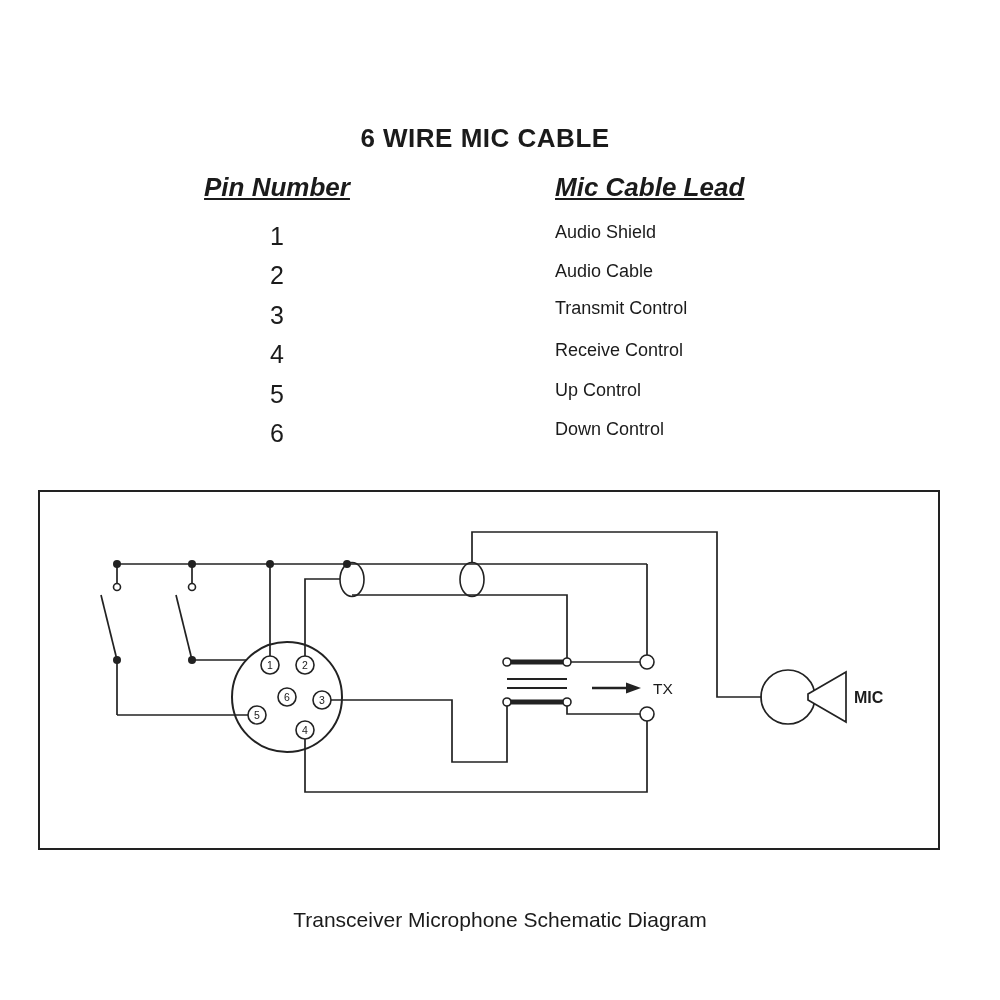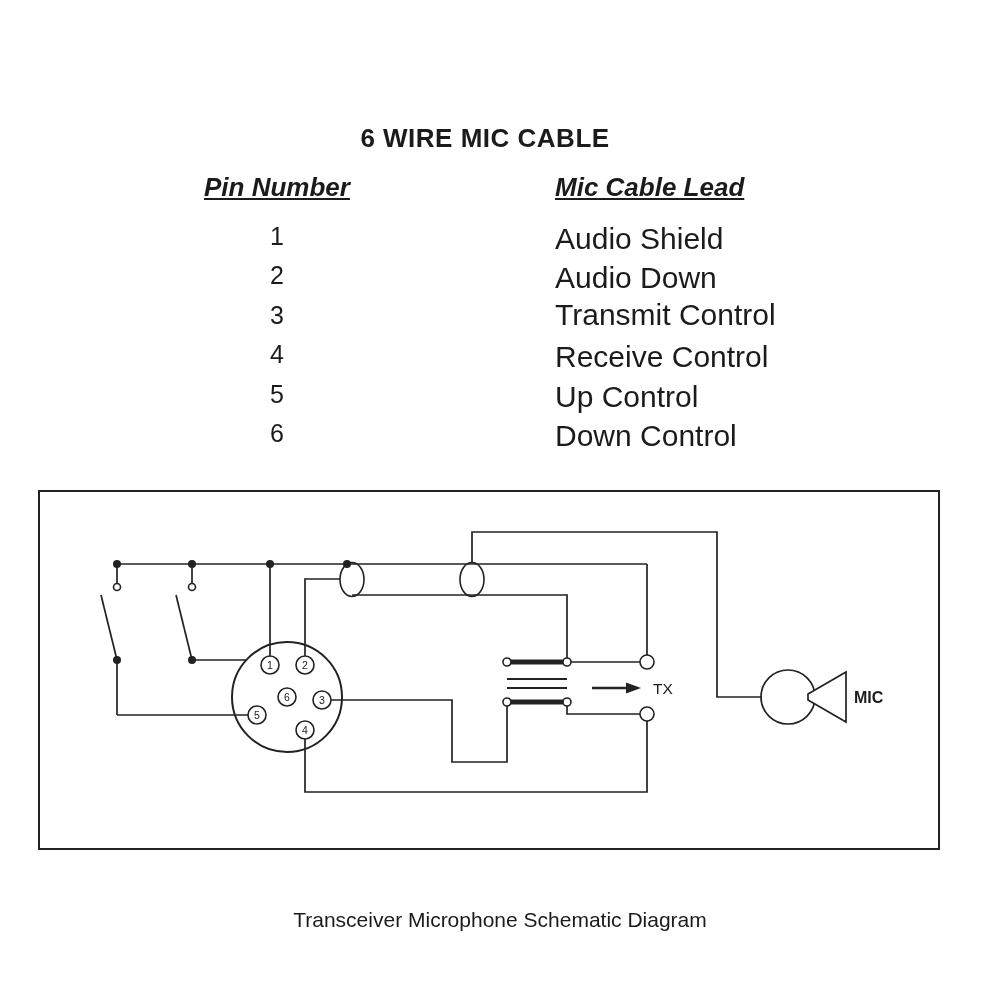--- a/index.html
+++ b/index.html
@@ -11,21 +11,21 @@
     position:absolute;left:0;top:103px;width:970px;text-align:center;
     font-size:26px;font-weight:bold;letter-spacing:.5px;margin-top:20px;
   }
   .col-header{
     position:absolute;top:172px;font-size:26px;font-weight:bold;font-style:italic;
     text-decoration:underline;
   }
   .hdr-pin{left:197px;width:160px;text-align:center;}
   .hdr-lead{left:555px;}
   .row-num{position:absolute;left:197px;width:160px;text-align:center;font-size:25px;}
-  .row-lead{position:absolute;left:555px;font-size:30px;}
+  .row-lead{position:absolute;left:555px;font-size:18px;}
   .schematic-box{
     position:absolute;left:38px;top:490px;width:898px;height:356px;
     border:2px solid #222;background:#fff;
   }
   .caption{
     position:absolute;left:0;top:868px;width:1000px;text-align:center;font-size:21px;margin-top:40px;
   }
   svg{display:block;}
   .wire{stroke:#222;stroke-width:1.7;fill:none;}
   .thick{stroke:#222;stroke-width:5;fill:none;}
@@ -40,21 +40,21 @@
 <body>
 
 <div class="title">6 WIRE MIC CABLE</div>
 
 <div class="col-header hdr-pin">Pin Number</div>
 <div class="col-header hdr-lead">Mic Cable Lead</div>
 
 <div class="row-num" style="top:222px">1</div>
 <div class="row-lead" style="top:222px">Audio Shield</div>
 <div class="row-num" style="top:261px">2</div>
-<div class="row-lead" style="top:261px">Audio Down</div>
+<div class="row-lead" style="top:261px">Audio Cable</div>
 <div class="row-num" style="top:301px">3</div>
 <div class="row-lead" style="top:298px">Transmit Control</div>
 <div class="row-num" style="top:340px">4</div>
 <div class="row-lead" style="top:340px">Receive Control</div>
 <div class="row-num" style="top:380px">5</div>
 <div class="row-lead" style="top:380px">Up Control</div>
 <div class="row-num" style="top:419px">6</div>
 <div class="row-lead" style="top:419px">Down Control</div>
 
 <div class="schematic-box">

